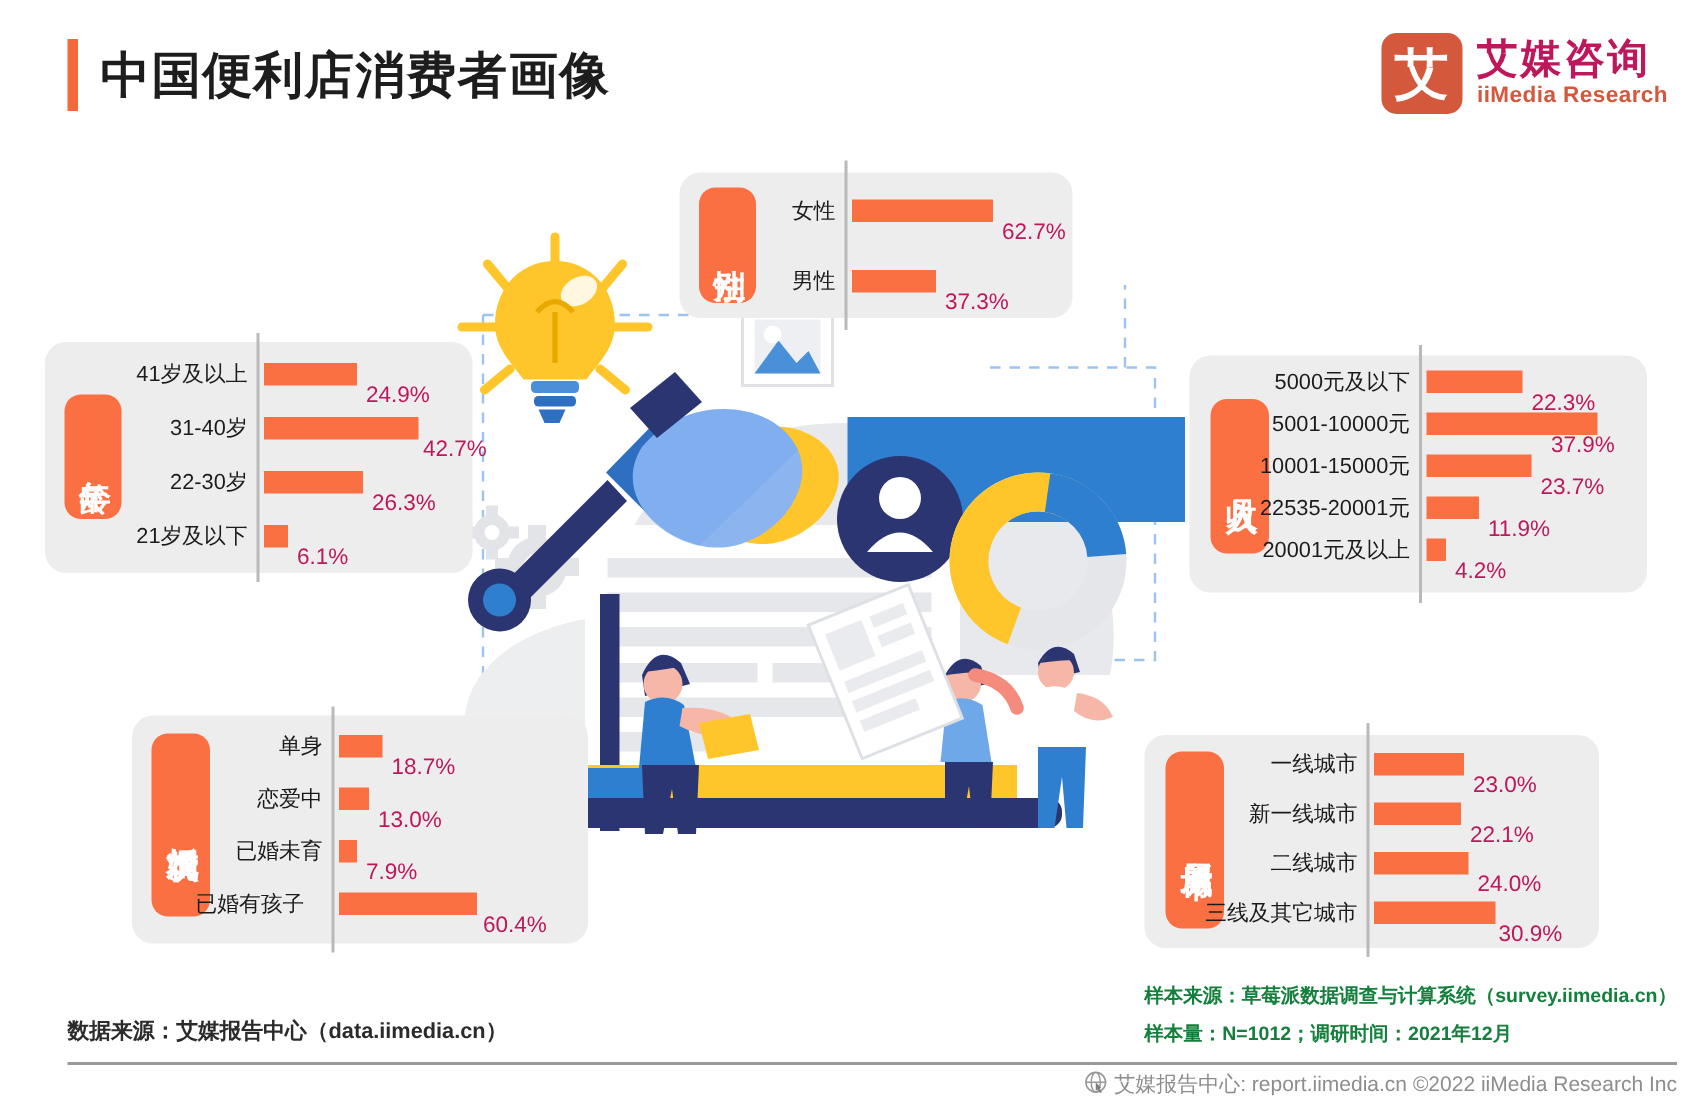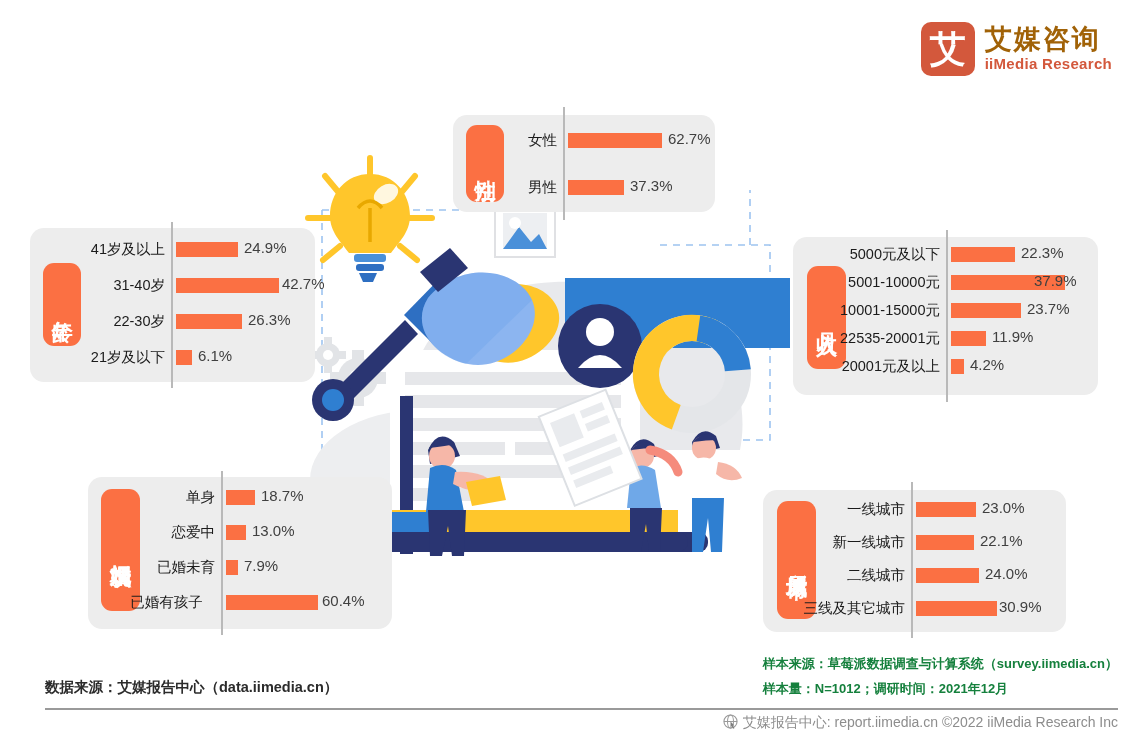--- a/index.html
+++ b/index.html
@@ -14,51 +14,55 @@
 
   
   .title-wrap{position:absolute;left:45px;top:26px;display:flex;align-items:center;}
   .title-bar{width:7px;height:48px;background:#F4683A;margin-right:15px;}
   .title-text{font-size:33px;font-weight:bold;color:#1d1d1d;letter-spacing:1px;white-space:nowrap;}
 
   .logo-wrap{position:absolute;right:22px;top:22px;display:flex;align-items:center;}
   .logo-mark{width:54px;height:54px;border-radius:10px;background:#D3583C;display:flex;align-items:center;justify-content:center;}
   .logo-mark span{color:#ffffff;font-size:36px;font-weight:bold;line-height:1;}
   .logo-txt{margin-left:10px;display:flex;flex-direction:column;justify-content:center;}
-  .logo-cn{color:#a16207;font-size:27px;font-weight:bold;letter-spacing:2px;line-height:1.05;}
+  .logo-cn{color:#be185d;font-size:27px;font-weight:bold;letter-spacing:2px;line-height:1.05;}
   .logo-en{color:#D3583C;font-size:15px;font-weight:bold;letter-spacing:0.3px;line-height:1.2;margin-top:2px;}
 
   
   .illus{position:absolute;left:300px;top:150px;width:540px;height:450px;}
   .illus svg{display:block;}
 
   
   .panel{position:absolute;background:#EDEDED;border-radius:14px;}
   .tag{position:absolute;background:#FB7043;border-radius:11px;color:#fff;
        display:flex;flex-direction:column;align-items:center;justify-content:center;
        font-size:21px;font-weight:bold;line-height:1.08;letter-spacing:1px;}
   .axis{position:absolute;width:1.5px;background:#b9b9b9;}
   .row-label{position:absolute;right:0;text-align:right;font-size:14.5px;color:#1b1b1b;white-space:nowrap;}
   .bar{position:absolute;height:15px;background:#FB7043;}
-  .bar-val{position:absolute;font-size:15px;color:#404040;white-space:nowrap;}
+  .bar-val{position:absolute;font-size:15px;color:#be185d;white-space:nowrap;margin-top:16px;}
 
   
   .foot-left{position:absolute;left:45px;top:678px;font-size:14.5px;color:#2b2b2b;font-weight:bold;white-space:nowrap;}
   .foot-right{position:absolute;right:16px;top:655px;text-align:left;}
   .foot-right div{font-size:13px;color:#15803d;font-weight:bold;white-space:nowrap;margin-bottom:7px;}
   .rule{position:absolute;left:45px;right:16px;top:708px;height:1.5px;background:#9a9a9a;}
   .foot-bottom{position:absolute;right:16px;top:714px;display:flex;align-items:center;}
   .foot-bottom .globe{margin-right:5px;}
   .foot-bottom span{font-size:14px;color:#8d8d8d;white-space:nowrap;}
 </style>
 </head>
 <body>
 
 <div class="root">
 
+  <div class="title-wrap">
+    <div class="title-bar"></div>
+    <div class="title-text">中国便利店消费者画像</div>
+  </div>
 
   <div class="logo-wrap">
     <div class="logo-mark">
       <span>艾</span>
     </div>
     <div class="logo-txt">
       <div class="logo-cn">艾媒咨询</div>
       <div class="logo-en">iiMedia Research</div>
     </div>
   </div>

